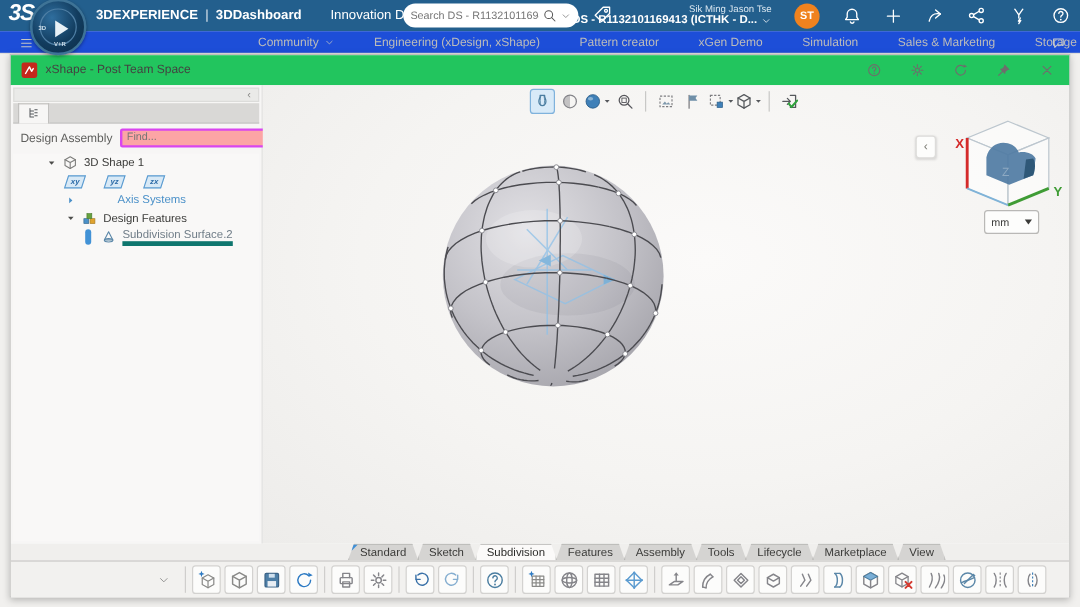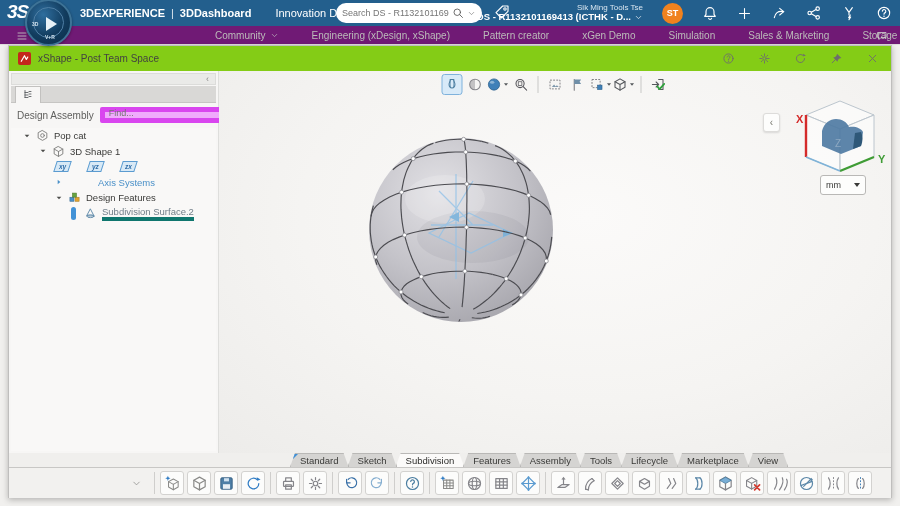--- a/index.html
+++ b/index.html
@@ -27,44 +27,44 @@
   .searchbox{position:absolute;left:336px;top:3px;width:146px;height:20px;background:#fff;border-radius:11px;display:flex;align-items:center;padding:0 6px;gap:3px}
   .searchbox input{flex:1;min-width:0;border:none;outline:none;font-size:9px;color:#555;background:transparent;font-family:"Liberation Sans",sans-serif}
   .tagbtn{position:absolute;left:494px;top:4px}
   .topright{position:absolute;right:8px;top:0;height:26px;display:flex;align-items:center;gap:19px}
   .userblock{text-align:right;line-height:1.15;cursor:pointer}
   .userblock .nm{font-size:8px;color:#d9e6f0}
   .userblock .ctx{font-size:9.5px;font-weight:bold;display:flex;align-items:center;gap:3px}
   .avatar{width:21px;height:21px;border-radius:50%;background:#f0821e;color:#fff;font-size:9px;font-weight:bold;display:flex;align-items:center;justify-content:center}
 
   
-  .dashrow{position:absolute;left:0;top:26px;width:900px;height:19px;background:#701a75;border-bottom:1px solid #e0dfdd;color:#bcbcba}
+  .dashrow{position:absolute;left:0;top:26px;width:900px;height:19px;background:#1d4ed8;border-bottom:1px solid #e0dfdd;color:#bcbcba}
   .dashrow .burger{position:absolute;left:16px;top:4px}
   .dashtabs{position:absolute;left:215px;top:0;height:19px;display:flex;align-items:center;gap:33px;white-space:nowrap}
   .dash-tab{font-size:10px;color:#bcbcba;display:flex;align-items:center;gap:4px;cursor:pointer}
   .dashrow .chat{position:absolute;right:12px;top:4px}
 
   
   .window{position:absolute;left:8px;top:45px;width:884px;height:453px;background:#fdfcfb;border:1px solid #bfbebd;box-shadow:0 2px 6px rgba(0,0,0,.25)}
-  .win-titlebar{position:absolute;left:0;top:0;right:0;height:25px;background:#84cc16}
+  .win-titlebar{position:absolute;left:0;top:0;right:0;height:25px;background:#22c55e}
   .appicon{position:absolute;left:9px;top:6px;width:13px;height:13px;border-radius:2px;background:#c4281c;display:flex;align-items:center;justify-content:center}
   .win-title{position:absolute;left:29px;top:0;line-height:25px;font-size:10px;color:#434341}
   .win-icons{position:absolute;right:12px;top:0;height:25px;display:flex;align-items:center;gap:23px;color:#6e6e6c}
   .tb-btn{cursor:pointer;display:flex;align-items:center}
 
   
   .content{position:absolute;left:0;top:25px;right:0;height:382px}
   .panel{position:absolute;left:0;top:0;width:210px;height:382px;background:#f7f6f5;border-right:1px solid #dededc}
   .panel-head{position:absolute;left:2px;top:2px;right:2px;height:12px;background:#eaeae8;border:1px solid #dcdcda}
   .panel-head .col{position:absolute;right:6px;top:0;line-height:11px;font-size:9px;color:#8a8a88;cursor:pointer}
   .ptabs{position:absolute;left:2px;top:15px;right:2px;height:17px;background:#d9d8d6;border-bottom:1px solid #c6c5c3}
   .ptab{position:absolute;left:4px;top:0;width:26px;height:17px;background:#f7f6f5;border:1px solid #c2c1bf;border-bottom:none;display:flex;align-items:center;justify-content:center;color:#55585c;cursor:pointer}
   .dmrow{position:absolute;left:2px;top:33px;right:2px;height:22px;display:flex;align-items:center;padding:0 6px;gap:6px}
   .dmlabel{font-size:10px;color:#5f5f5d;white-space:nowrap}
-  .findctl{flex:1;height:16px;background:#f0abfc;border:5px solid #d946ef;border-radius:2px;display:flex;align-items:flex-end}
+  .findctl{flex:1;height:16px;background:#fca5a5;border:2px solid #d946ef;border-radius:2px;display:flex;align-items:flex-start}
   .findctl input{flex:1;min-width:0;border:none;outline:none;font-size:9px;padding:0 4px;color:#555;background:transparent;font-family:"Liberation Sans",sans-serif}
   .findctl .vsep{width:1px;height:10px;background:#d5d4d2}
   .findctl .nav{padding:0 4px;color:#8a8a88;cursor:pointer;display:flex;align-items:center}
   .funnel{color:#6b7b88;cursor:pointer;display:flex;align-items:center}
   .tree{position:absolute;left:2px;top:57px;right:2px;bottom:2px;background:#f9f8f7;overflow:hidden}
   .trow{height:15.5px;display:flex;align-items:center;gap:5px;font-size:9.5px;color:#3a3a38;cursor:pointer;white-space:nowrap}
   .trow .caret{color:#4c4c4a;display:flex}
   .trow .caret.r{transform:rotate(-90deg)}
   .trow.blue{color:#4a90c8}.trow.blue .caret{color:#4a90c8}
   .trow .cap{width:5px;height:13px;border-radius:2.5px;background:#4292d6;margin-right:3px}
@@ -367,21 +367,21 @@
       </svg>
     <svg class="icon" width="9" height="9" style="color:#777">
         <use href="#i-chev"></use>
       </svg>
   </div>
   <svg class="icon tagbtn" width="16" height="16">
       <use href="#i-tag"></use>
     </svg>
   <div class="topright">
     <div class="userblock">
-      <div class="nm">Sik Ming Tools Tse</div>
+      <div class="nm">Sik Ming Jason Tse</div>
       <div class="ctx">
           <span>DS - R1132101169413 (ICTHK - D...</span>
         <svg class="icon" width="9" height="9">
             <use href="#i-chev"></use>
           </svg>
         </div>
     </div>
     <div class="avatar">ST</div>
     <svg class="icon" width="16" height="16">
         <use href="#i-bell"></use>
@@ -506,29 +506,20 @@
               </svg>
             </span>
         </div>
         <span class="funnel">
             <svg class="icon" width="14" height="14">
               <use href="#i-funnel"></use>
             </svg>
           </span>
       </div>
       <div class="tree" id="treeRoot">
-          <div class="trow" style="padding-left: 12px;">
-            <svg class="icon caret" width="8" height="8">
-              <use href="#i-caret"></use>
-            </svg>
-            <svg class="icon" width="13" height="13" style="color: rgb(126, 126, 124);">
-              <use href="#i-prod"></use>
-            </svg>
-            <span class="lab">Pop cat</span>
-          </div>
           <div class="trow" style="padding-left: 28px;">
             <svg class="icon caret" width="8" height="8">
               <use href="#i-caret"></use>
             </svg>
             <svg class="icon" width="13" height="13" style="color: rgb(126, 126, 124);">
               <use href="#i-cube"></use>
             </svg>
             <span class="lab">3D Shape 1</span>
           </div>
           <div class="trow" style="padding-left: 44px;">

